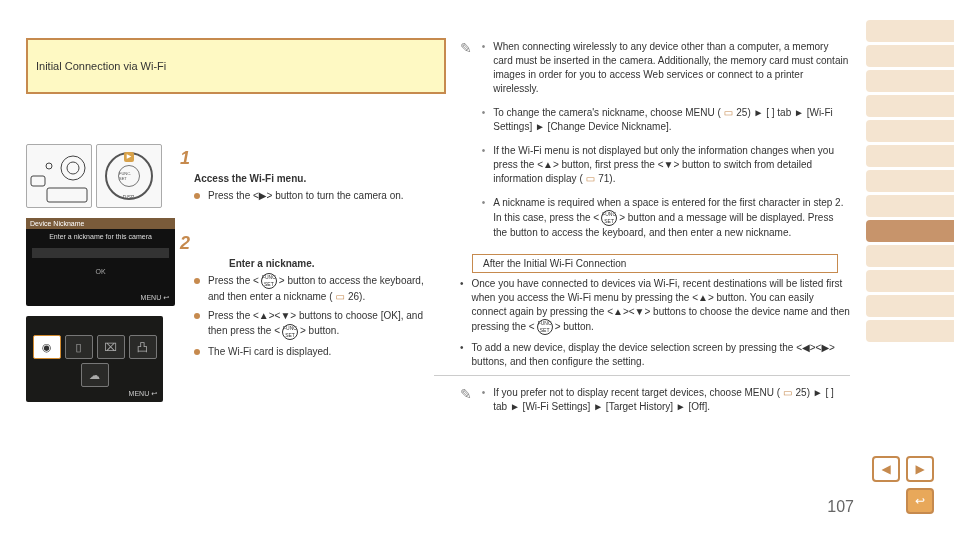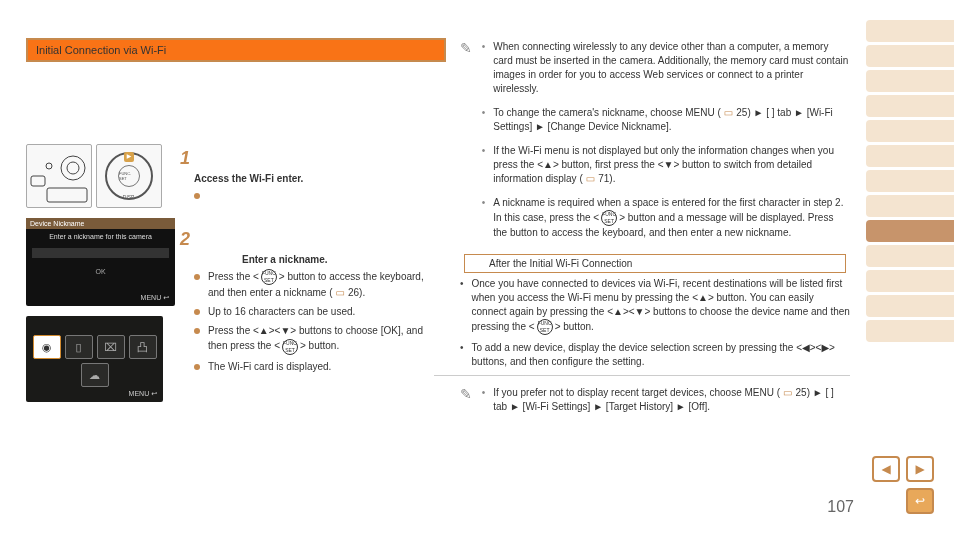--- a/index.html
+++ b/index.html
@@ -66,22 +66,22 @@
   .heading-bar {
     background: #c68a4e;
     color: #fff;
     padding: 4px 8px;
     font-weight: bold;
     font-size: 11px;
     margin-bottom: 6px;
   }
   .subhead-box {
     border: 2px solid #c68a4e;
-    background: #f97316;
-    padding: 4px 8px;
+    background: #fef9c3;
+    padding: 20px 8px;
     margin-bottom: 14px;
     font-size: 11px;
   }
   .figs {
     position: absolute;
     left: 26px;
     top: 144px;
     width: 137px;
   }
   .fig-pair {
@@ -168,21 +168,21 @@
   .line { display:flex; align-items:flex-start; margin: 4px 0 4px 14px; line-height:15px; }
   .bullet { width:6px;height:6px;border-radius:50%;background:#c68a4e; margin:5px 8px 0 0; flex-shrink:0;}
   .func { display:inline-block;width:14px;height:14px;border:1px solid #333;border-radius:50%;font-size:5px;text-align:center;line-height:7px;vertical-align:middle;margin:0 2px;}
   .book { color:#c68a4e; margin:0 3px;}
   .note-row { display:flex; gap:10px; align-items:flex-start; margin-top: 10px;}
   .pencil { color:#888; font-size:14px; flex-shrink:0;}
   .note-bullets { flex:1; }
   .nb-line{display:flex; margin-bottom:10px; line-height:14px;}
   .nb-dot{color:#888;margin-right:8px;}
   .divider { border-top:1px solid #ccc; margin:6px 0 8px -26px; padding:0;}
-  .lightbox { border:1px solid #c68a4e; padding:3px 24px; margin:4px 4px; color:#333;}
+  .lightbox { border:1px solid #c68a4e; padding:3px 10px; margin:4px 12px; color:#333;}
   .tri-up::before{content:"▲";} .tri-dn::before{content:"▼";}
   .ptr-l::before{content:"◀";} .ptr-r::before{content:"▶";}
 </style>
 </head>
 <body>
 
 <div class="col-left">
   <div style="height:8px"></div>
   <div class="subhead-box">Initial Connection via Wi-Fi</div>
 </div>
@@ -219,35 +219,32 @@
     <div class="cell">⌧</div>
     <div class="cell">凸</div>
     <div class="cell">☁</div>
     <div class="menu-tag">MENU ↩</div>
   </div>
 </div>
 
 <div class="steps">
   <div class="step">
     <div class="step-num">1</div>
-    <div style="font-weight:bold;margin-left:14px;">Access the Wi-Fi enter.</div>
+    <div style="font-weight:bold;margin-left:14px;">Access the Wi-Fi menu.</div>
     <div class="line">
         <span class="bullet"></span>
+        <span><span>Press the &lt;</span><span>▶</span><span>&gt; button to turn the camera on.</span></span>
       </div>
   </div>
   <div class="step" style="margin-top:30px;">
     <div class="step-num">2</div>
-    <div style="font-weight:bold;margin-left:14px;padding-left:48px;">Enter a nickname.</div>
+    <div style="font-weight:bold;margin-left:1px;padding-left:48px;">Enter a nickname.</div>
     <div class="line">
         <span class="bullet"></span>
         <span><span>Press the &lt;</span><span class="func">FUNC<br>SET</span><span>&gt; button to access the keyboard, and then enter a nickname (</span><span class="book">▭</span><span>26</span><span>).</span></span>
-      </div>
-    <div class="line">
-        <span class="bullet"></span>
-        <span>Up to 16 characters can be used.</span>
       </div>
     <div class="line">
         <span class="bullet"></span>
         <span><span>Press the &lt;</span><span class="tri-up"></span><span>&gt;&lt;</span><span class="tri-dn"></span><span>&gt; buttons to choose [OK], and then press the &lt;</span><span class="func">FUNC<br>SET</span><span>&gt; button.</span></span>
       </div>
     <div class="line">
         <span class="bullet"></span>
         <span>The Wi-Fi card is displayed.</span>
       </div>
   </div>

